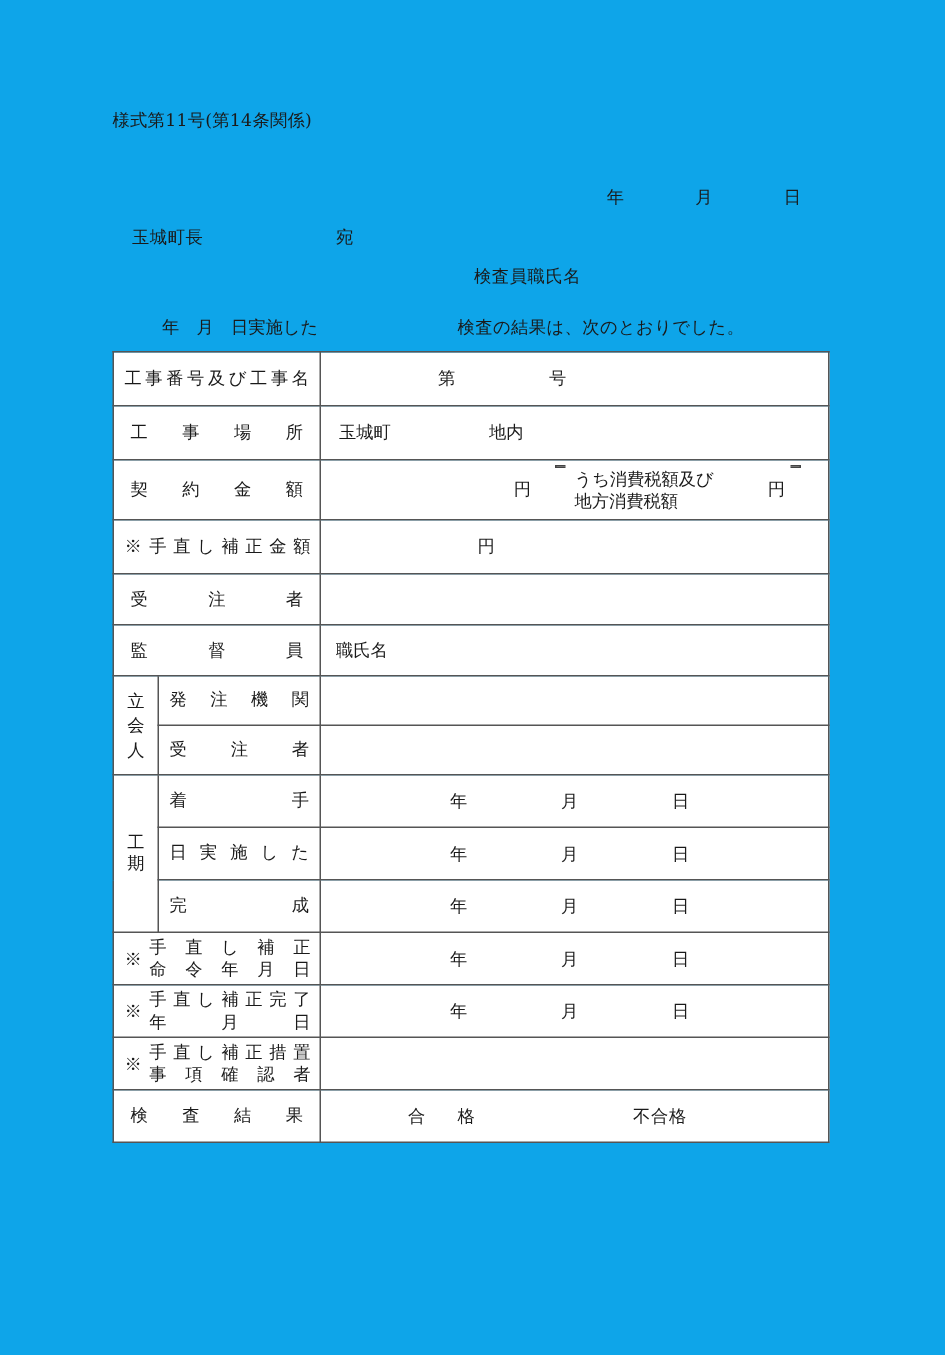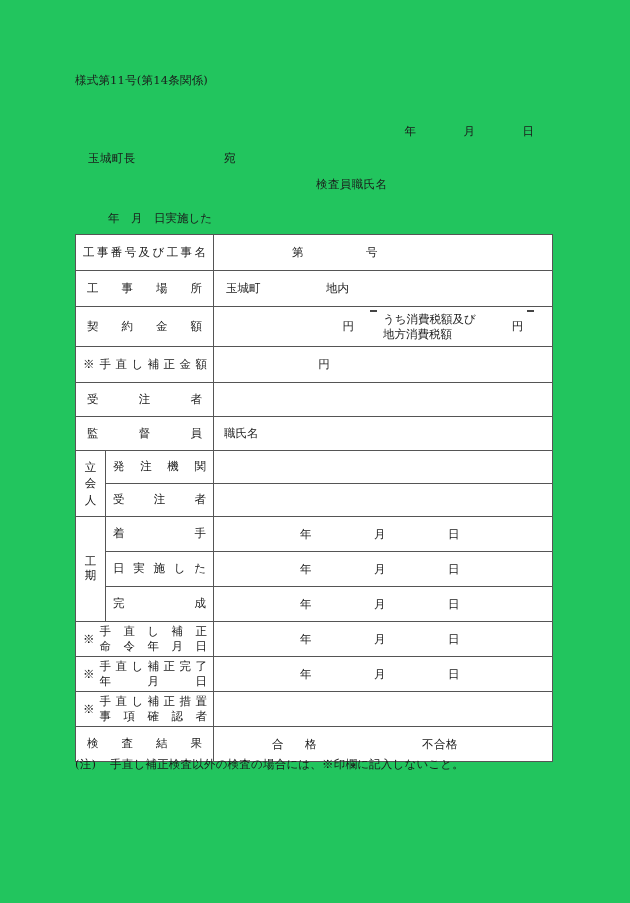--- a/index.html
+++ b/index.html
@@ -9,21 +9,21 @@
     background: #ffffff;
   }
   body {
     font-family: "DejaVu Serif", "Liberation Serif", serif;
     color: #1a1a1a;
   }
   #page {
     position: relative;
     width: 630px;
     height: 903px;
-    background: #22c55e;
+    background: #0ea5e9;
     overflow: hidden;
   }
 
   
   .form-no {
     position: absolute;
     left: 75px;
     top: 73px;
     font-size: 11.5px;
     letter-spacing: 0.2px;
@@ -294,20 +294,21 @@
 
 
   <div class="date-line-top">年　月　日</div>
 
   <div class="addressee">玉城町長</div>
   <div class="addressee-suffix">宛</div>
 
   <div class="inspector-label">検査員職氏名</div>
 
   <div class="exec-date">年　月　日実施した</div>
+  <div class="exec-result">検査の結果は、次のとおりでした。</div>
 
   <table class="form">
     <colgroup>
       <col class="c-outer">
       <col class="c-inner">
       <col class="c-value">
     </colgroup>
     <tbody>
 
       <tr>
@@ -506,18 +507,15 @@
         <td>
           <span class="row-result">
             <i>合　格</i><i>不合格</i>
           </span>
         </td>
       </tr>
 
     </tbody>
   </table>
 
-  <div class="note">
-    <span class="note-tag">(注)</span><span>手直し補正検査以外の検査の場合には、※印欄に記入しないこと。</span>
-  </div>
 
 
 </div>
 
 </body></html>

